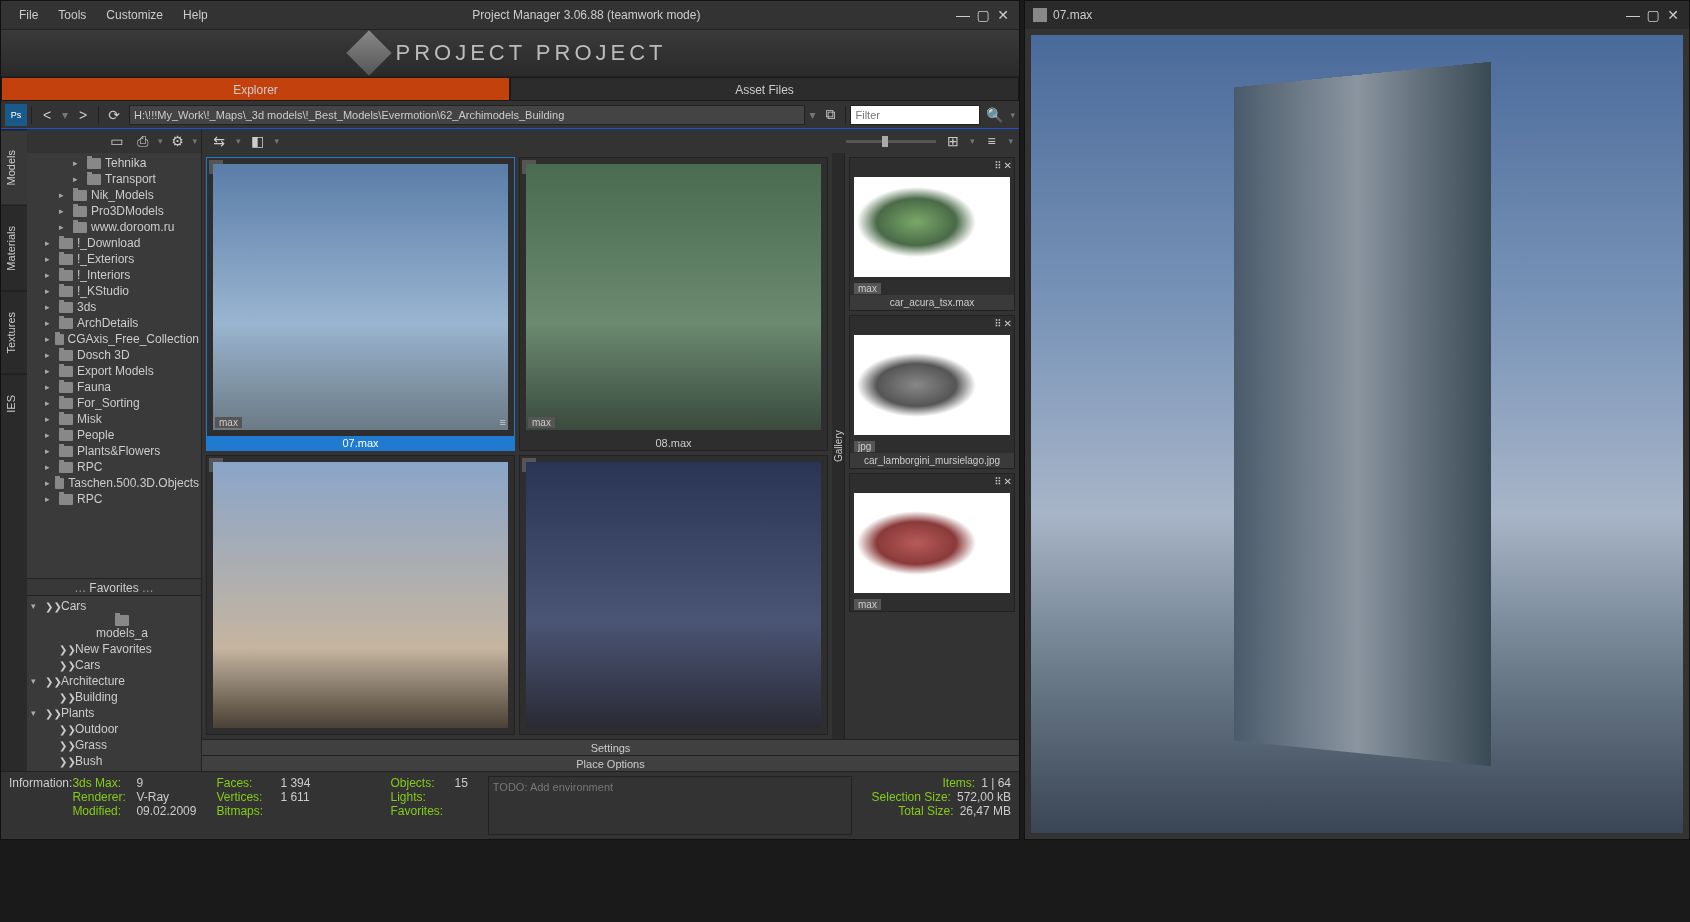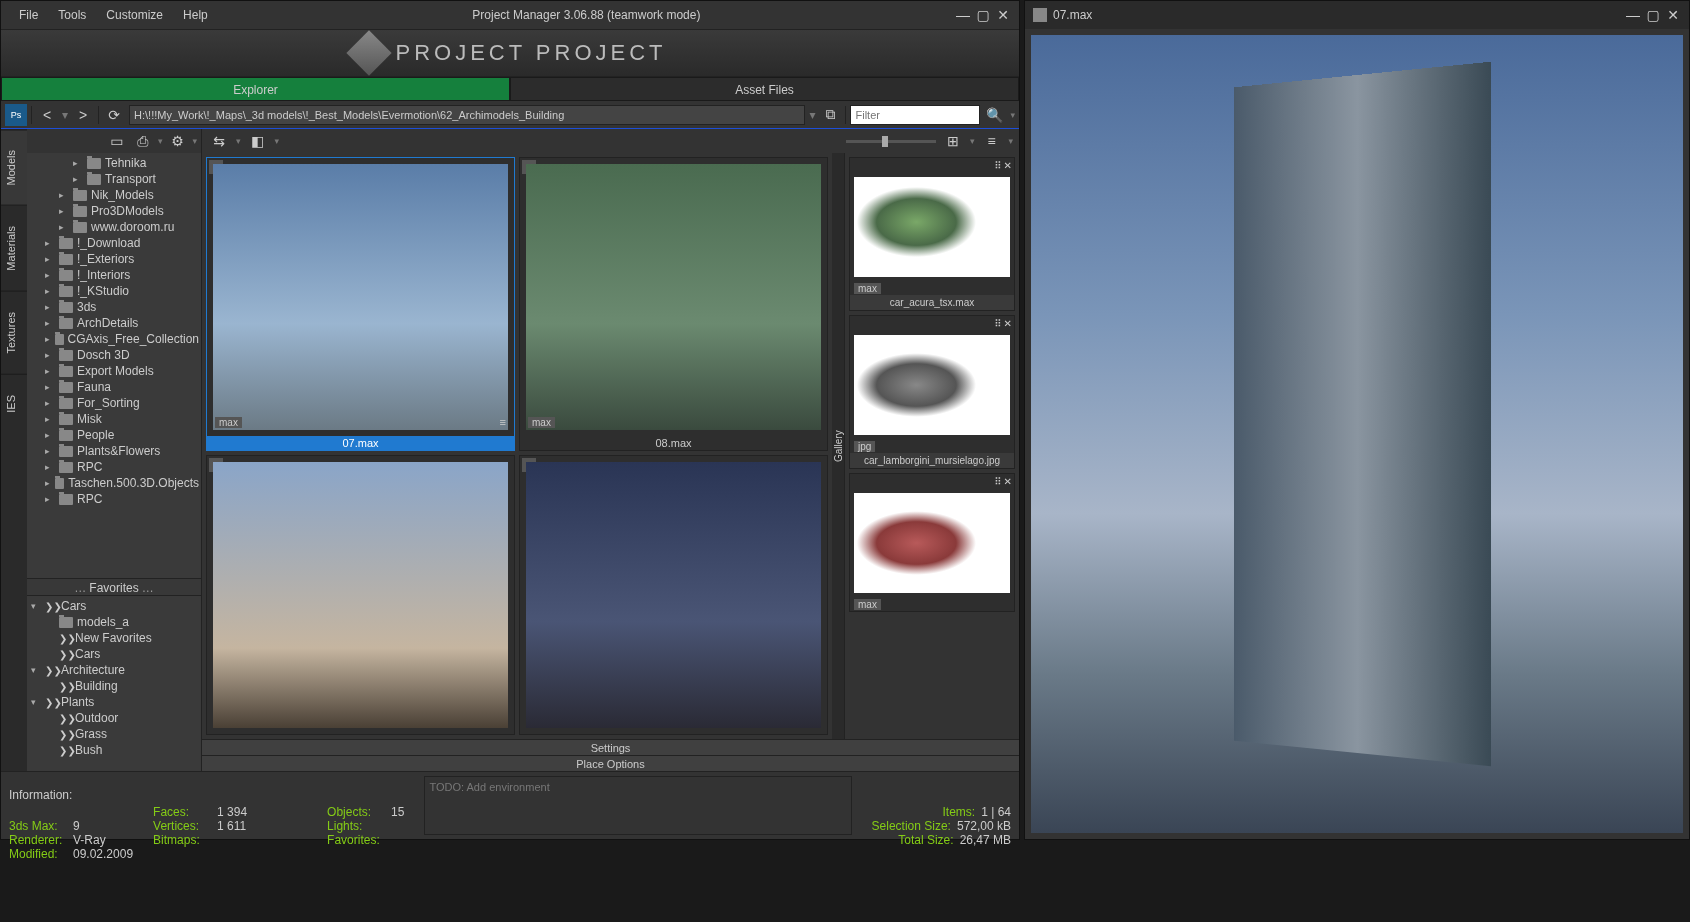--- a/index.html
+++ b/index.html
@@ -10,21 +10,21 @@
 .titlebar { height:28px; background:#333; display:flex; align-items:center; padding:0 8px; }
 .menu-item { padding:4px 10px; cursor:pointer; }
 .title-text { flex:1; text-align:center; font-size:12px; }
 .win-controls { display:flex; gap:4px; }
 .win-btn { width:16px; height:16px; display:flex; align-items:center; justify-content:center; cursor:pointer; font-size:14px; }
 .logo-bar { height:48px; background:linear-gradient(#3a3a3a,#2a2a2a); display:flex; align-items:center; justify-content:center; border-top:1px solid #222; border-bottom:1px solid #222; }
 .logo-txt { font-size:22px; letter-spacing:4px; font-weight:300; color:#bbb; }
 .logo-hex { width:32px; height:32px; margin-right:10px; background:linear-gradient(135deg,#888,#555); transform:rotate(45deg); }
 .tabs-row { height:24px; display:flex; background:#2c2c2c; }
 .tab { flex:1; text-align:center; line-height:24px; border:1px solid #1a1a1a; cursor:pointer; }
-.tab.active { background:#15803d; }
+.tab.active { background:#c2410c; }
 .nav-row { height:28px; display:flex; align-items:center; gap:4px; padding:0 4px; background:#333; border-bottom:1px solid #1d4ed8; }
 .icon-btn { width:22px; height:22px; display:flex; align-items:center; justify-content:center; cursor:pointer; font-size:14px; }
 .path-input { flex:1; height:20px; background:#444; border:1px solid #222; color:#ccc; padding:0 4px; font-size:11px; }
 .filter-input { width:130px; height:20px; background:#ffffff; border:1px solid #222; color:#888; padding:0 4px; font-size:11px; }
 .content-row { flex:1; display:flex; min-height:0; }
 .side-tabs { width:26px; background:#2a2a2a; display:flex; flex-direction:column; }
 .side-tab { writing-mode:vertical-rl; transform:rotate(180deg); padding:20px 4px; text-align:center; cursor:pointer; border-bottom:1px solid #1a1a1a; font-size:11px; }
 .side-tab.active { background:#383838; }
 .tree-col { width:175px; background:#333; display:flex; flex-direction:column; border-right:1px solid #222; }
 .tree-tools { height:24px; display:flex; justify-content:flex-end; align-items:center; gap:4px; padding:0 4px; }
@@ -58,21 +58,21 @@
 .gallery-col { width:175px; background:#333; display:flex; flex-direction:column; overflow-y:auto; border-left:1px solid #222; padding:4px; gap:4px; }
 .g-item { background:#2e2e2e; border:1px solid #222; }
 .g-tools { display:flex; justify-content:flex-end; padding:2px; gap:2px; }
 .g-tools span { font-size:10px; cursor:pointer; }
 .g-img { height:100px; margin:4px; background:radial-gradient(ellipse at 40% 45%,#7aa868 0%,#4a6a48 30%,#fff 45%); }
 .g-img.lambo { background:radial-gradient(ellipse at 40% 50%,#888 0%,#555 30%,#fff 45%); }
 .g-img.red { background:radial-gradient(ellipse at 40% 50%,#b85a5a 0%,#8a3a3a 30%,#fff 45%); }
 .g-label { text-align:center; font-size:10px; padding:2px; background:#3a3a3a; }
 .expand-bar { height:16px; background:#404040; text-align:center; font-size:11px; line-height:16px; border-top:1px solid #222; cursor:pointer; }
 .info-bar { height:68px; background:#333; border-top:1px solid #222; display:flex; padding:4px 8px; gap:20px; }
-.info-col { display:flex; flex-direction:column; gap:17px; font-size:11px;margin-top:12px; }
+.info-col { display:flex; gap:0; font-size:11px; }
 .info-row { display:flex; gap:6px; }
 .info-lbl { min-width:58px; color:#84cc16; }
 .info-val { color:#ccc; }
 .todo-box { flex:1; border:1px solid #222; padding:4px; color:#777; font-size:11px; }
 .stats-col { text-align:right; font-size:11px; }
 .stats-row { display:flex; justify-content:flex-end; gap:6px; }
 .preview-body { flex:1; margin:6px; background:linear-gradient(180deg,#4a6a9a 0%,#7a95b8 35%,#a8b5c8 60%,#6a7a88 80%,#3a4555 100%); position:relative; }
 .building { position:absolute; left:30%; top:5%; width:40%; height:85%; background:linear-gradient(90deg,#4a5a6a,#8a95a0,#3a4a55); transform:perspective(600px) rotateY(-10deg); }
 .preview-title { display:flex; align-items:center; gap:6px; }
 .cube-ico { width:14px; height:14px; background:#888; }
@@ -256,21 +256,21 @@
         </div>
       <div class="fav-header">
         <span class="dots">…</span>&nbsp;<span>Favorites</span>&nbsp;<span class="dots">…</span>
       </div>
       <div class="tree" id="fav-holder" style="flex:0 0 175px">
           <div class="tree-item" style="padding-left: 4px;">
             <span class="expander">▾</span>
             <span class="fav-ico">❯❯</span>
             <span>Cars</span>
           </div>
-          <div class="tree-item" style="padding-left: 18px;">
+          <div class="tree-item" style="padding-left: 18px; flex-direction: column;">
             <span class="expander"></span>
             <span class="folder-ico"></span>
             <span>models_a</span>
           </div>
           <div class="tree-item" style="padding-left: 18px;">
             <span class="expander"></span>
             <span class="fav-ico">❯❯</span>
             <span>New Favorites</span>
           </div>
           <div class="tree-item" style="padding-left: 18px;">

